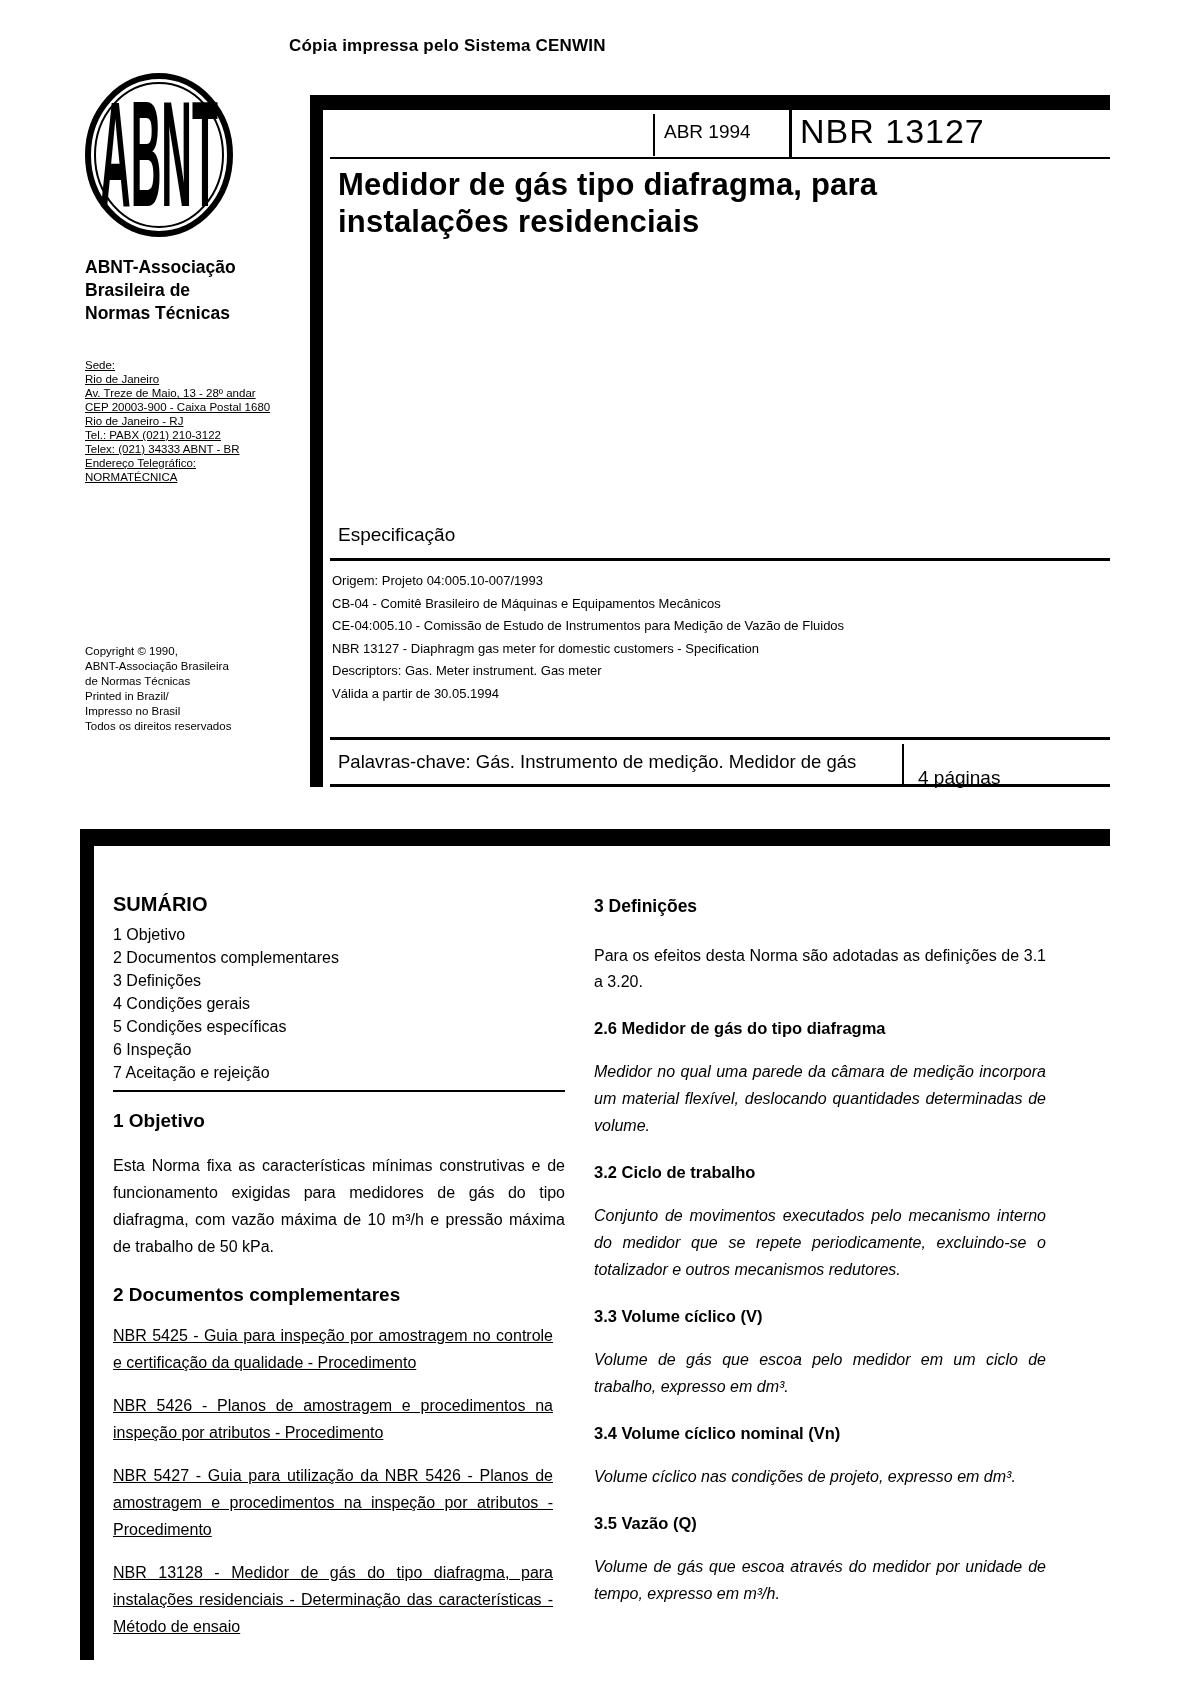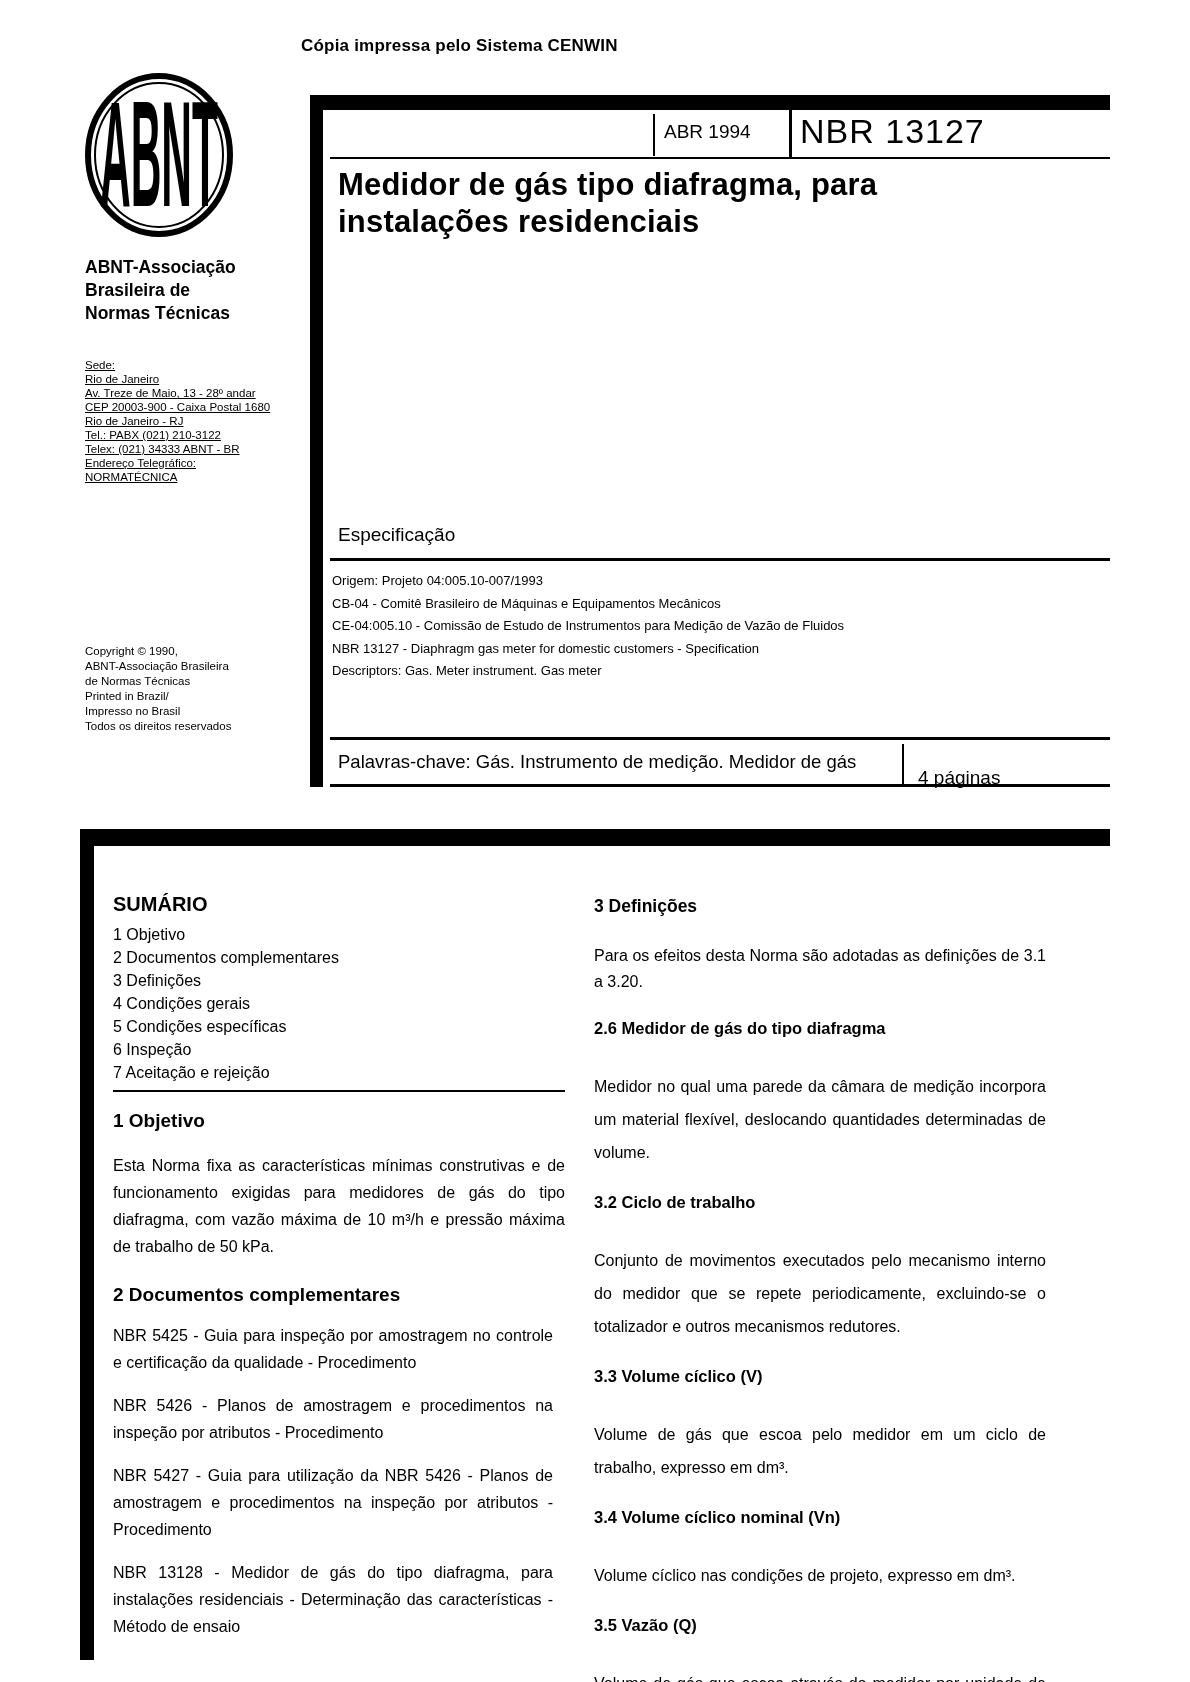--- a/index.html
+++ b/index.html
@@ -5,21 +5,21 @@
   html,body{margin:0;padding:0;background:#888;}
   .page{
     position:relative;width:1190px;height:1682px;background:#ffffff;
     font-family:"Liberation Sans",sans-serif;color:#000;margin:0 auto;overflow:hidden;
   }
   .abs{position:absolute;}
   .bar{position:absolute;background:#000;}
   .hline{position:absolute;background:#000;height:3px;}
   .vline{position:absolute;background:#000;width:2px;}
 
-  .top-note{left:289px;top:36px;font-size:17px;font-weight:bold;letter-spacing:.2px;margin-left:12px;}
+  .top-note{left:289px;top:36px;font-size:17px;font-weight:bold;letter-spacing:.2px;}
 
   
   .logo{left:84px;top:72px;}
   .org-name{left:85px;top:256px;width:168px;font-size:17.5px;font-weight:bold;line-height:23px;}
   .addr{left:85px;top:358px;font-size:11.5px;line-height:14px;text-decoration:underline;}
   .copyright{left:85px;top:644px;font-size:11.5px;line-height:15px;}
 
   
   .hd-leftbar{left:310px;top:95px;width:13px;height:692px;}
   .hd-topbar{left:310px;top:95px;width:800px;height:15px;}
@@ -44,23 +44,23 @@
 
   .col{position:absolute;font-size:16px;}
   .col-left{left:113px;top:893px;width:452px;}
   .col-right{left:594px;top:896px;width:452px;}
 
   .sum-title{font-size:20px;font-weight:bold;margin:0 0 7px 0;}
   .toc{line-height:23px;font-size:16px;}
   .divider{border:none;border-top:2px solid #000;margin:6px 0 0 0;width:452px;}
   .sec-h{font-size:19px;font-weight:bold;margin:18px 0 0 0;}
   .para{margin:20px 0 0 0;line-height:27px;text-align:justify;}
-  .ref{margin:16px 12px 0 0;line-height:27px;text-align:justify;}
+  .ref{margin:16px 12px 0 0;line-height:27px;text-align:justify;text-decoration:underline;}
   .def-h{font-size:16.5px;font-weight:bold;margin:24px 0 0 0;}
-  .def-p{margin:32px 0 0 0;line-height:33px;text-align:justify;}
+  .def-p{margin:20px 0 0 0;line-height:27px;text-align:justify;font-style:italic;}
   .r-title{font-size:17.5px;font-weight:bold;margin:0;}
   .r-intro{margin:26px 0 0 0;line-height:26px;text-align:justify;}
 </style>
 </head>
 <body>
 
 <div class="page">
 
   <div class="abs top-note">Cópia impressa pelo Sistema CENWIN</div>
 
@@ -108,20 +108,21 @@
 
   <div class="abs spec">Especificação</div>
   <div class="hline hd-rule2"></div>
 
   <div class="abs origin">
       <div>Origem: Projeto 04:005.10-007/1993</div>
       <div>CB-04 - Comitê Brasileiro de Máquinas e Equipamentos Mecânicos</div>
       <div>CE-04:005.10 - Comissão de Estudo de Instrumentos para Medição de Vazão de Fluidos</div>
       <div>NBR 13127 - Diaphragm gas meter for domestic customers - Specification</div>
       <div>Descriptors: Gas. Meter instrument. Gas meter</div>
+      <div>Válida a partir de 30.05.1994</div>
     </div>
 
   <div class="hline hd-rule3"></div>
   <div class="abs keywords">Palavras-chave: Gás. Instrumento de medição. Medidor de gás</div>
   <div class="vline kw-vline"></div>
   <div class="abs pages">4 páginas</div>
   <div class="hline hd-rule4"></div>
 
   <div class="bar main-topbar"></div>
   <div class="bar main-leftbar"></div>

